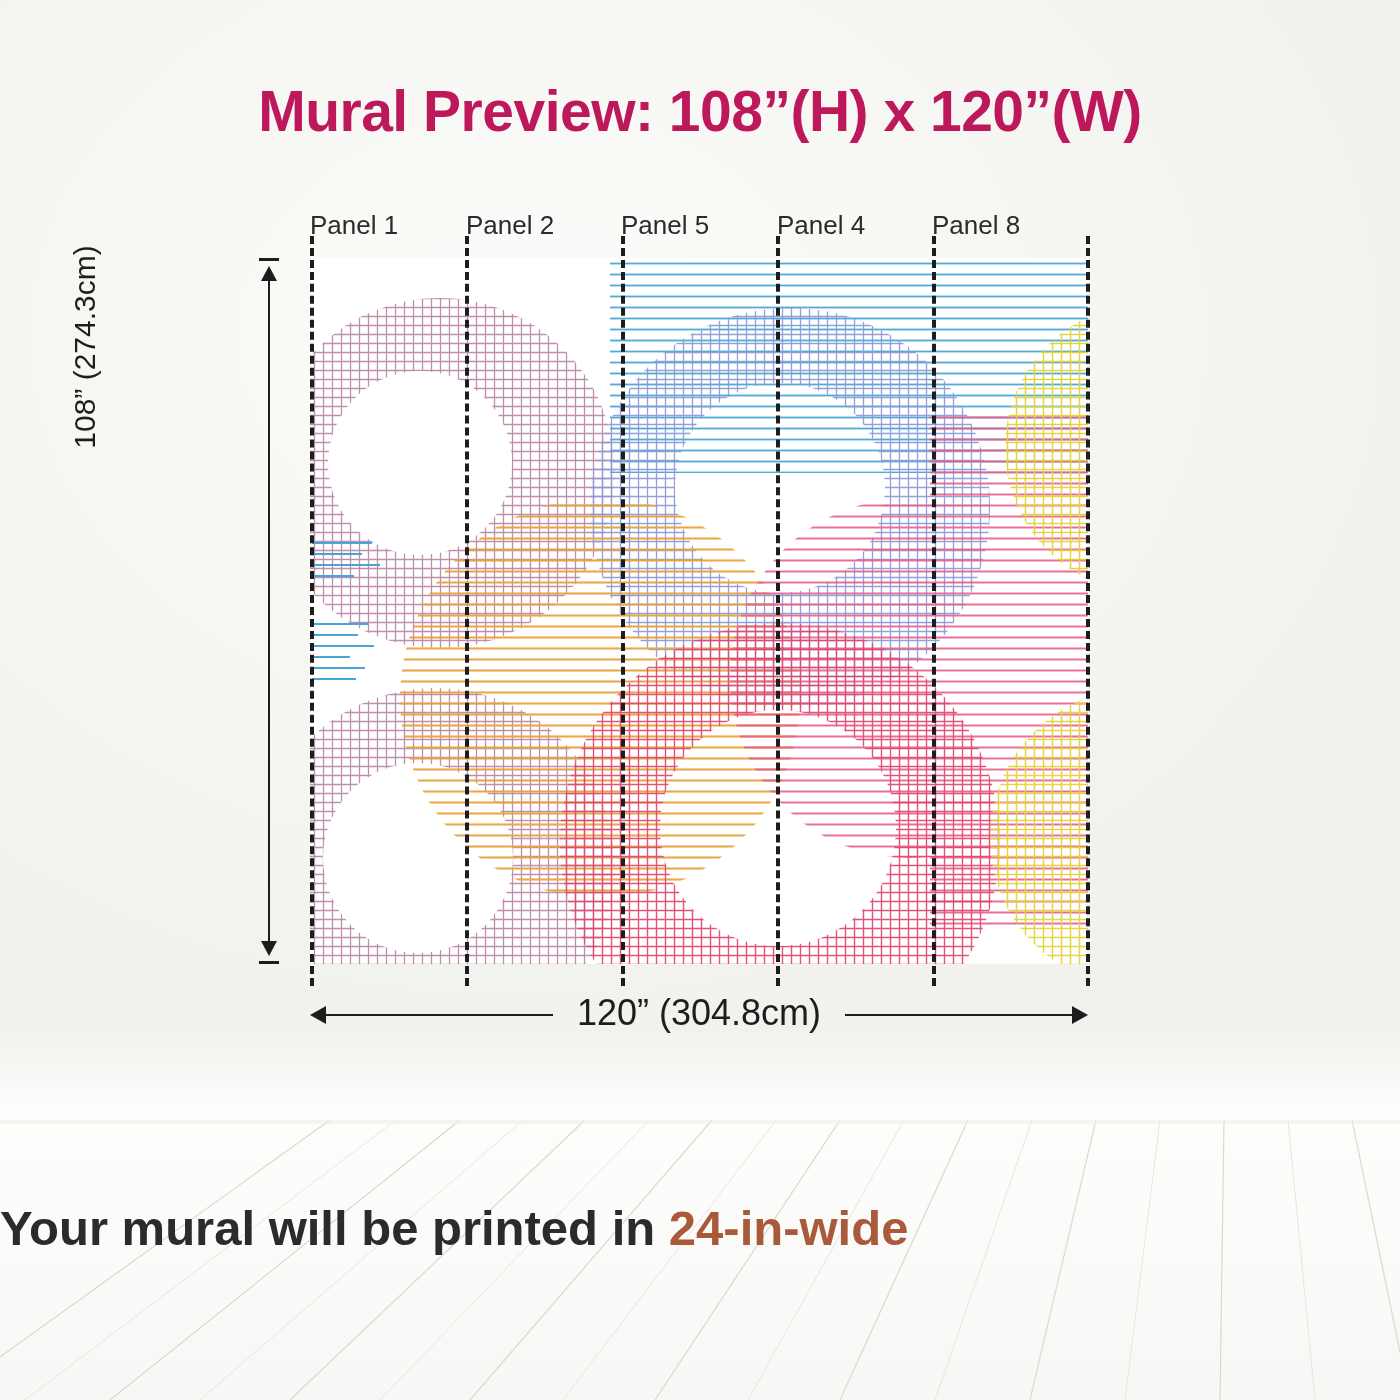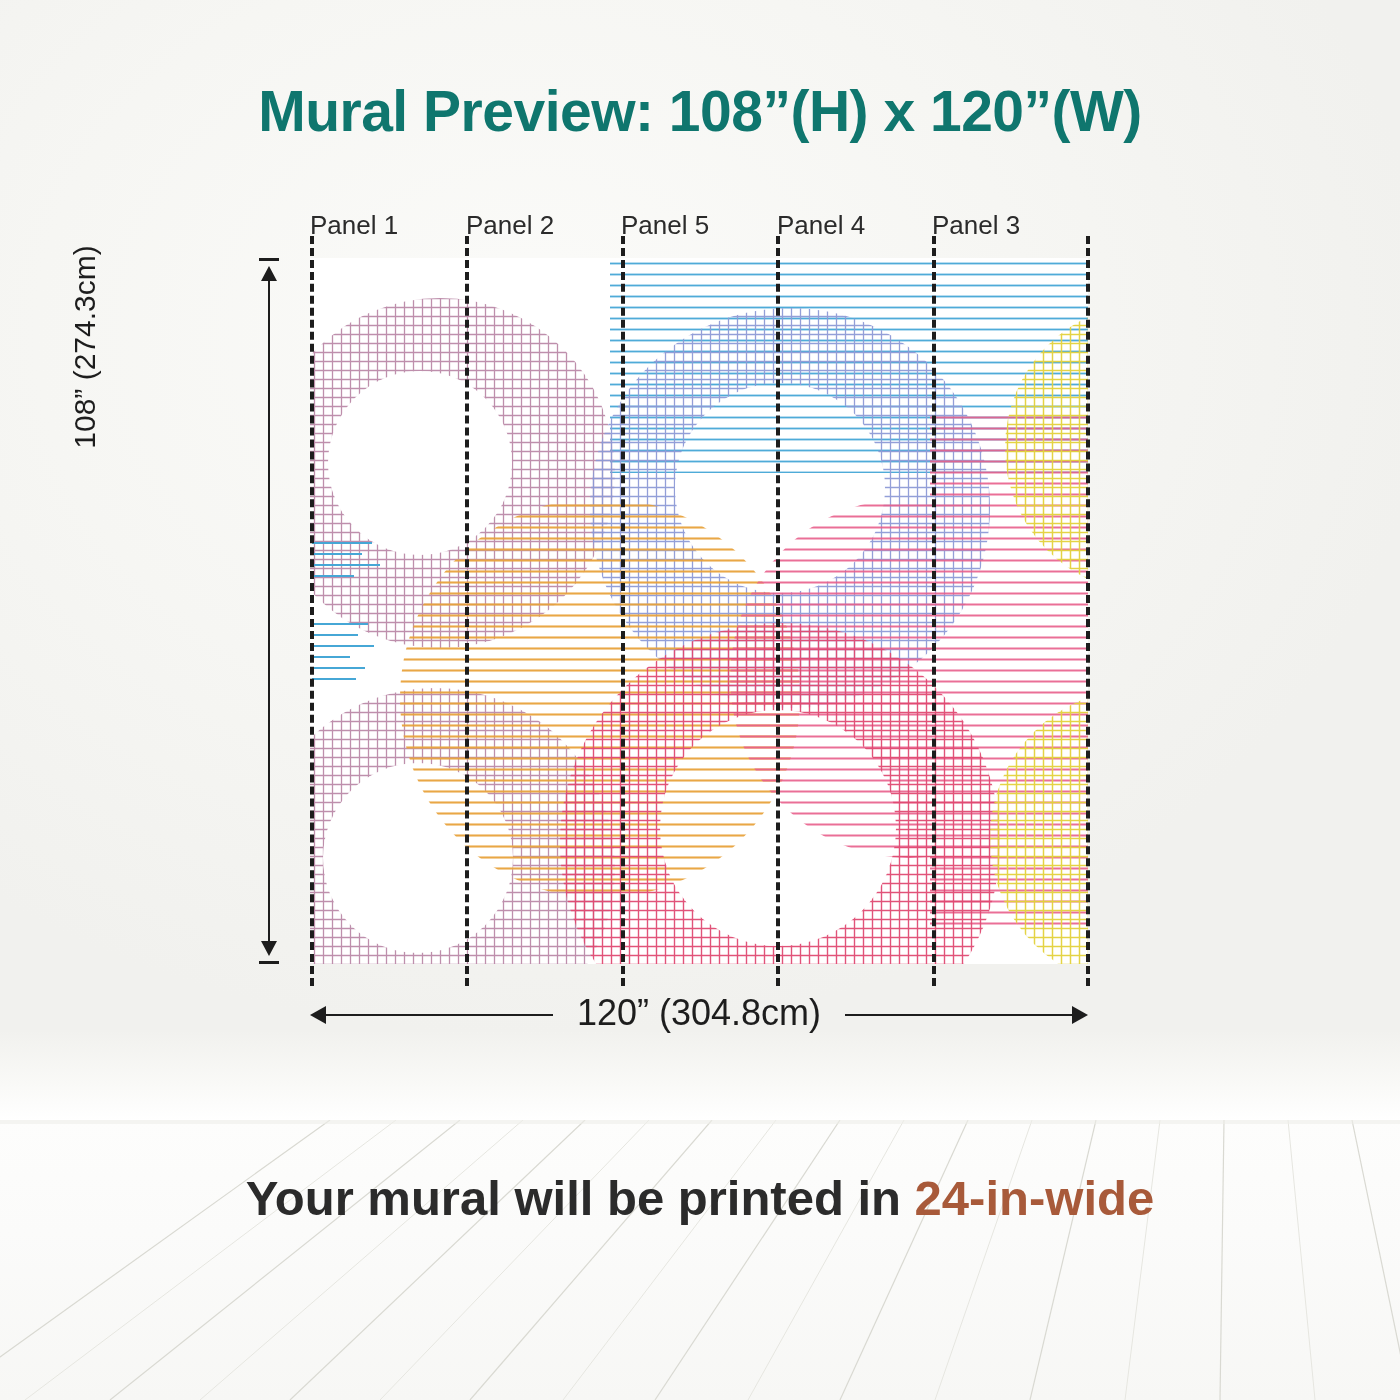--- a/index.html
+++ b/index.html
@@ -17,21 +17,21 @@
       radial-gradient(ellipse 900px 700px at 38% 30%, #fbfbf9 0%, #f6f6f3 55%, #f1f1ee 100%);
   }
   #wall:after{
     content:""; position:absolute; left:0; bottom:0; width:100%; height:90px;
     background:linear-gradient(to bottom, rgba(245,245,242,0) 0%, rgba(250,250,248,.9) 60%, #ffffff 100%);
   }
 
   
   #title {
     position:absolute; left:0; top:78px; width:1400px; text-align:center;
-    font-size:57px; font-weight:bold; color:#0f766e; letter-spacing:-.5px;
+    font-size:57px; font-weight:bold; color:#be185d; letter-spacing:-.5px;
     white-space:nowrap;
   }
 
   
   #mural-area { position:absolute; left:310px; top:258px; width:778px; height:706px; }
   #mural-canvas {
     position:absolute; left:0; top:0; width:778px; height:706px;
     background:#ffffff; overflow:hidden;
   }
   #mural-canvas svg { display:block; }
@@ -78,21 +78,21 @@
   
   #floor {
     position:absolute; left:0; top:1120px; width:1400px; height:280px;
     background:linear-gradient(to bottom, #fdfdfc 0%, #fbfbfa 40%, #f7f7f5 100%);
     overflow:hidden;
   }
   #floor svg { position:absolute; left:0; top:0; }
 
   
   #caption {
-    position:absolute; left:0; top:1168px; width:1400px; text-align:center;
+    position:absolute; left:0; top:1198px; width:1400px; text-align:left;
     font-size:49px; font-weight:bold; color:#2b2b2b; line-height:1.25;
   }
   #caption .accent { color:#a85a3a; }
 </style>
 </head>
 <body>
 
 <div id="wall"></div>
 
 <div id="title">Mural Preview: 108”(H) x 120”(W)</div>
@@ -215,21 +215,21 @@
           <path d="M2 421 H46"></path>
         </g>
       </g>
     </svg>
   </div>
 
   <div class="plabel" style="left:0px;">Panel 1</div>
   <div class="plabel" style="left:156px;">Panel 2</div>
   <div class="plabel" style="left:311px;">Panel 5</div>
   <div class="plabel" style="left:467px;">Panel 4</div>
-  <div class="plabel" style="left:622px;">Panel 3</div>
+  <div class="plabel" style="left:622px;">Panel 8</div>
 
   <div class="pdiv" style="left:0px;"></div>
   <div class="pdiv" style="left:155px;"></div>
   <div class="pdiv" style="left:311px;"></div>
   <div class="pdiv" style="left:466px;"></div>
   <div class="pdiv" style="left:622px;"></div>
   <div class="pdiv" style="left:776px;"></div>
 </div>
 
 <div id="vdim">

